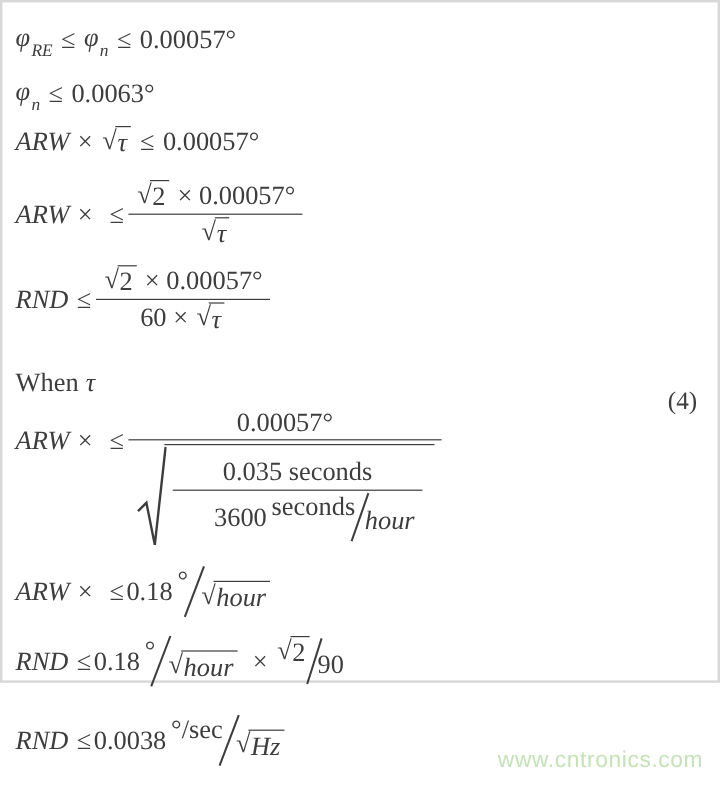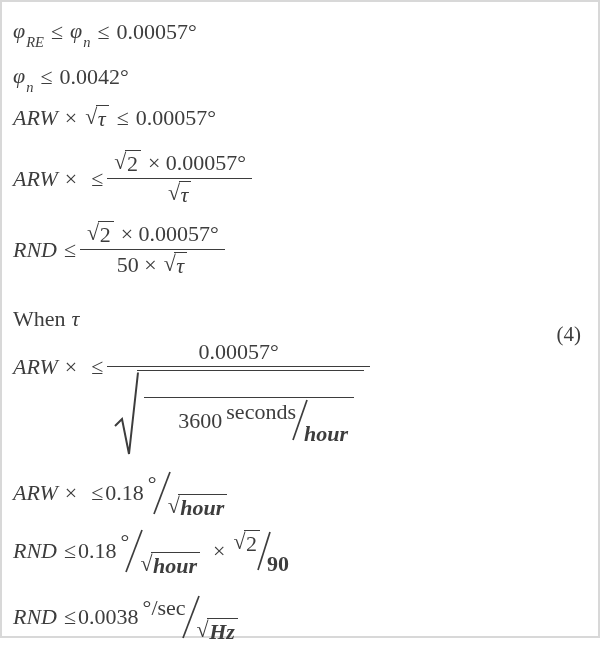--- a/index.html
+++ b/index.html
@@ -2,21 +2,21 @@
 <html style="--tc: #3d3d3d; --wm: #c3e4b4; --border: #d8d8d8;"><head>
 <meta charset="utf-8">
 <style>
   :root { --tc:#3d3d3d; --wm:#c3e4b4; --border:#d8d8d8; }
   * { box-sizing:border-box; }
   html,body { margin:0; padding:0; }
   body {
     width:600px; height:654px; background:#fff; overflow:hidden;
     font-family:"Liberation Serif","DejaVu Serif",serif; color:var(--tc);
   }
-  .page { position:relative; width:600px; height:638px; background:#fff;
+  .page { position:relative; width:600px; height:569px; background:#fff;
           border:2px solid var(--border); }
   .eq { position:absolute; left:11px; display:flex; align-items:center;
         font-size:22px; white-space:nowrap; line-height:1.15; }
   .it { font-style:italic; }
   .op { margin:0 7px; }
   .op.tight { margin:0 2px 0 7px; }
   sub { font-size:0.66em; font-style:italic; line-height:1; position:relative; top:0.28em; margin-left:1px; }
   
   .frac { display:inline-flex; flex-direction:column; align-items:center; margin:0 2px; }
   .frac .bar { align-self:stretch; height:0; border-top:1.8px solid var(--tc); }
@@ -24,21 +24,21 @@
   .frac.main .den { padding-top:3px; }
   .mlchip { margin-left:6px; }
   .mrchip { margin-right:6px; }
   
   .sqrt { display:inline-flex; align-items:flex-start; margin:0 1px; }
   .sqrt .sign { line-height:1.02; margin-right:-1.5px; transform:translateY(1px); }
   .sqrt .radicand { border-top:1.6px solid var(--tc); line-height:1.08; padding:1px 3px 0 2px; }
   
   .diag { display:inline-flex; align-items:center; margin-left:4px; }
   .diag .dnum { position:relative; top:-9px; margin-right:-5px; }
-  .diag .dden { position:relative; top:13px; margin-left:-5px;font-weight:bold; }
+  .diag .dden { position:relative; top:3px; margin-left:-5px; }
   .slash-svg line { stroke:var(--tc); stroke-width:1.7; }
   
   .bigsqrt { display:flex; align-items:flex-start; }
   .bigsqrt .radsvg { flex:none; margin-right:-2px; }
   .radsvg path { stroke:var(--tc); stroke-width:2; fill:none; }
   .bigsqrt .radicand2 { border-top:1.9px solid var(--tc); padding:7px 8px 0 5px; }
   .frac.inner .den { padding-top:0;margin-left:28px; }
   .eq7 { align-items:flex-start; }
   .eq7 .lhs { display:inline-flex; align-items:center; margin-top:17px; }
   .eqnum { position:absolute; right:17px; top:320px; font-size:21px; }
@@ -55,21 +55,21 @@
     <span class="it"><span>φ</span><sub>RE</sub></span>
     <span class="op">≤</span>
     <span class="it"><span>φ</span><sub>n</sub></span>
     <span class="op">≤</span>
     <span>0.00057°</span>
   </div>
 
   <div class="eq" style="top:61px">
     <span class="it"><span>φ</span><sub>n</sub></span>
     <span class="op">≤</span>
-    <span>0.0042°</span>
+    <span>0.0063°</span>
   </div>
 
   <div class="eq" style="top:103px">
     <span class="it">ARW</span>
     <span class="op">×</span>
     <span class="sqrt">
       <span class="sign">√</span>
       <span class="radicand it">τ</span>
     </span>
     <span class="op">≤</span>
@@ -104,21 +104,21 @@
     <div class="frac">
       <div class="num">
         <span class="sqrt">
             <span class="sign">√</span>
             <span class="radicand">2</span>
           </span>
         <span class="mlchip">× 0.00057°</span>
       </div>
       <div class="bar"></div>
       <div class="den">
-        <span class="mrchip">50 ×</span>
+        <span class="mrchip">60 ×</span>
         <span class="sqrt">
             <span class="sign">√</span>
             <span class="radicand it">τ</span>
           </span>
       </div>
     </div>
   </div>
 
   <div class="eq" style="top:304px">
     <span>When</span>
@@ -136,20 +136,23 @@
         <span>0.00057°</span>
       </div>
       <div class="bar"></div>
       <div class="den">
         <div class="bigsqrt">
           <svg class="radsvg" width="26" height="88" viewBox="0 0 26 88">
               <path d="M2 56 L9 49 L16 84 L25 2.5"></path>
             </svg>
           <div class="radicand2">
             <div class="frac inner">
+              <div class="num">
+                <span>0.035 seconds</span>
+              </div>
               <div class="bar"></div>
               <div class="den">
                 <span>3600</span>
                 <span class="diag">
                   <span class="dnum">seconds</span>
                   <svg class="slash-svg" width="18" height="44" viewBox="0 0 18 44">
                       <line x1="16" y1="2" x2="2" y2="42"></line>
                     </svg>
                   <span class="dden it">hour</span>
                 </span>
@@ -216,14 +219,15 @@
       <svg class="slash-svg" width="20" height="46" viewBox="0 0 20 46">
           <line x1="18" y1="2" x2="2" y2="44"></line>
         </svg>
       <span class="dden"><span class="sqrt">
             <span class="sign">√</span>
             <span class="radicand it">Hz</span>
           </span></span>
     </span>
   </div>
 
+  <div class="watermark">www.cntronics.com</div>
 
 </div>
 
 </body></html>

